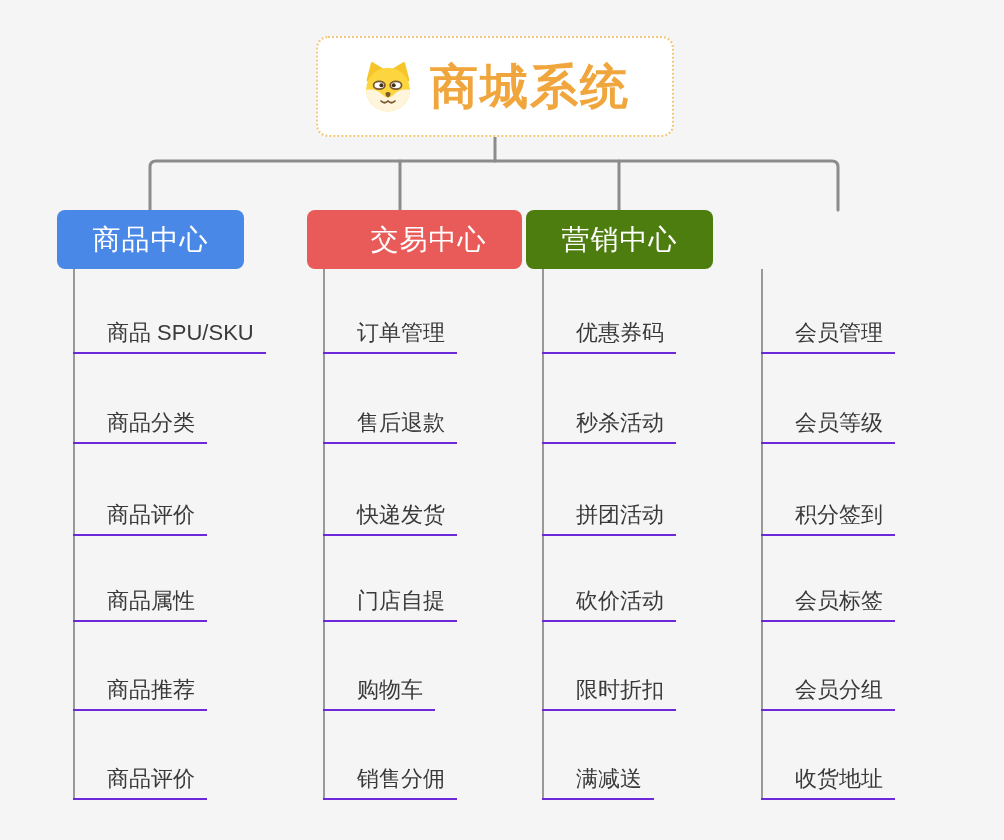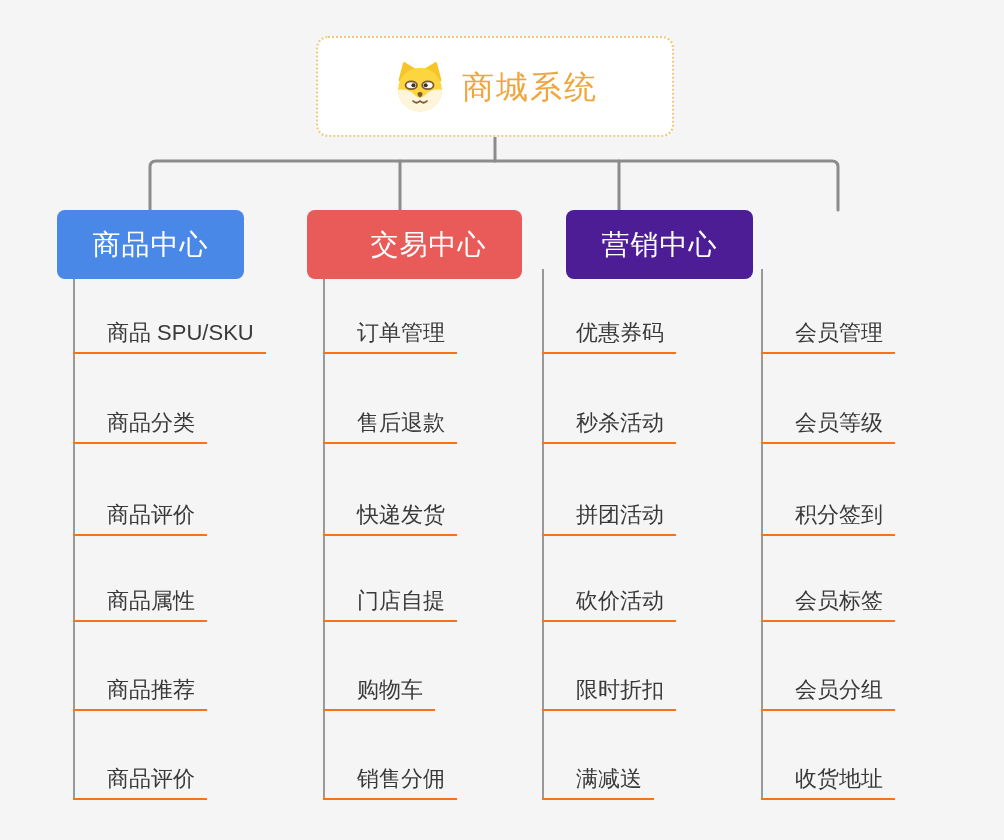--- a/index.html
+++ b/index.html
@@ -12,42 +12,42 @@
   
   svg.lines{position:absolute;left:0;top:0;z-index:0;}
   
   .root-node{
     position:absolute;left:316px;top:36px;width:358px;height:101px;
     background:#FFFFFF;border:2px dotted #F3C77C;border-radius:12px;
     box-sizing:border-box;display:flex;align-items:center;justify-content:center;
     gap:14px;z-index:2;
   }
   .root-title{
-    font-size:32px;color:#F0A63C;font-weight:400;letter-spacing:2px;line-height:1;
+    font-size:48px;color:#F0A63C;font-weight:700;letter-spacing:2px;line-height:1;
   }
   
   .branch-box{
-    position:absolute;top:210px;width:187px;height:69px;border-radius:8px;
+    position:absolute;top:210px;width:187px;height:59px;border-radius:8px;
     display:flex;align-items:center;justify-content:center;z-index:2;
     color:#FFFFFF;font-size:28px;letter-spacing:1px;
   }
   .branch-box.b0{left:57px;background:#4A88E8;}
   .branch-box.b1{left:307px;background:#E85B58;padding-left:28px;}
-  .branch-box.b2{left:526px;background:#4c1d95;margin-left:40px;}
+  .branch-box.b2{left:526px;background:#4d7c0f;}
   .branch-box.b3{left:745px;background:#73C13E;}
   
   .col{position:absolute;top:0;z-index:1;}
   .col.b0{left:73px;}
   .col.b1{left:323px;}
   .col.b2{left:542px;}
   .col.b3{left:761px;}
   .item{
     position:absolute;left:0;display:inline-block;white-space:nowrap;
     font-size:22px;line-height:26px;color:#3A3A3A;
-    padding:0 12px 6px 34px;border-bottom:2px solid #f97316;
+    padding:0 12px 6px 34px;border-bottom:2px solid #6d28d9;
   }
   .r0{top:320px}.r1{top:410px}.r2{top:502px}.r3{top:588px}.r4{top:677px}.r5{top:766px}
 </style>
 </head>
 <body>
 
 <div class="canvas">
 
   <svg class="lines" width="1004" height="840">
 

